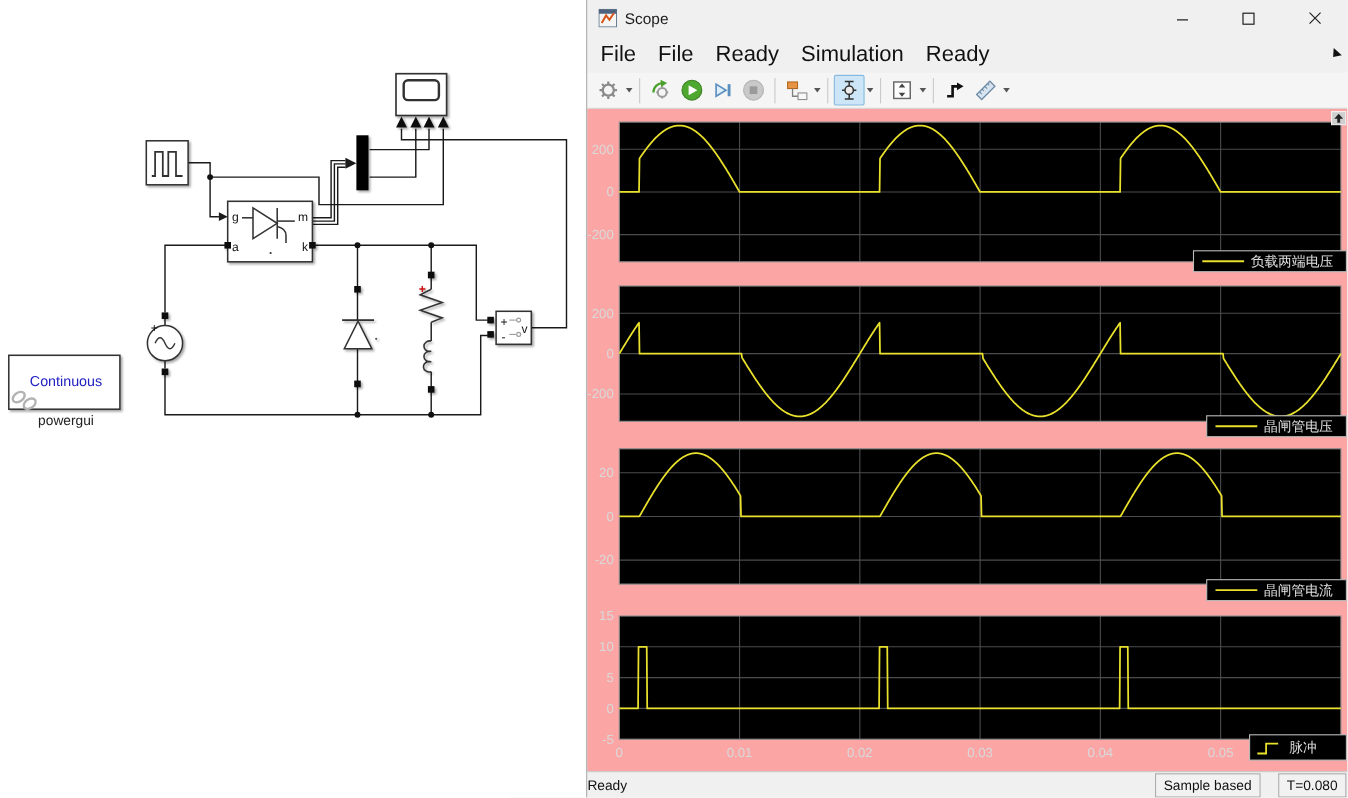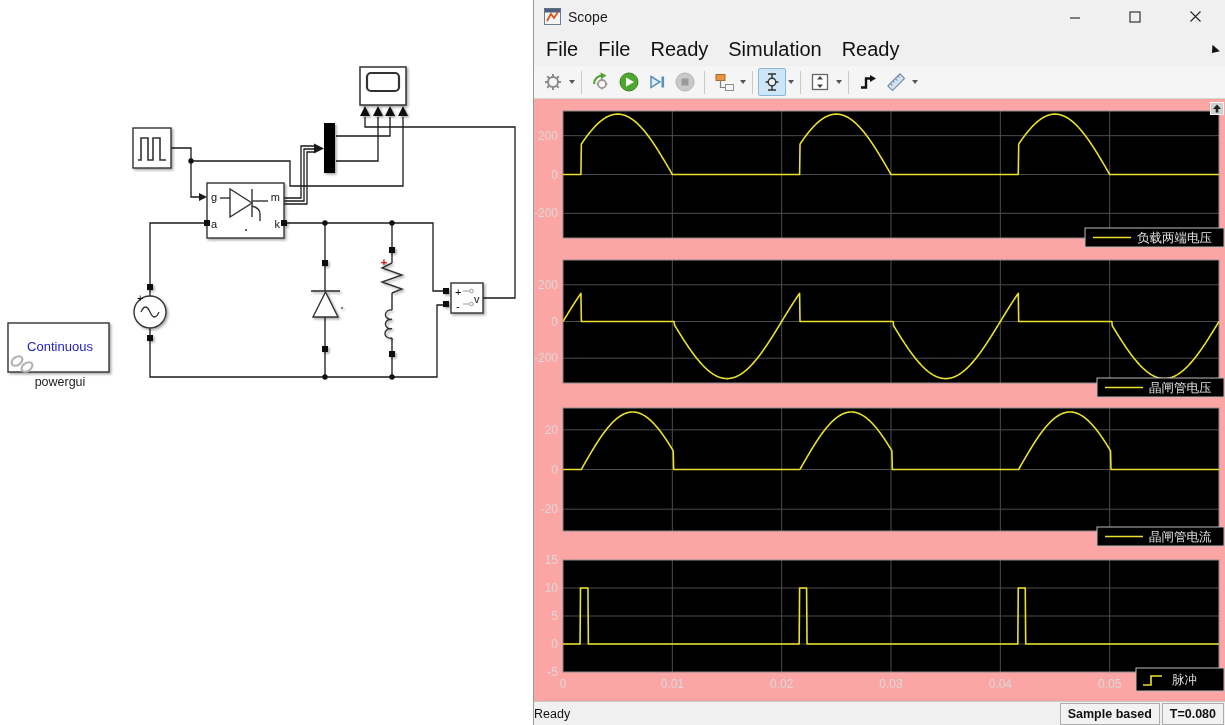--- a/index.html
+++ b/index.html
@@ -26,21 +26,21 @@
   .menu-overflow{position:absolute;right:3px;top:9px;}
   .toolbar{height:32px;display:flex;align-items:center;background:#f5f5f5;border-bottom:1px solid #d6d6d6;padding-left:5px;flex:none;}
   .tbtn{width:26px;height:26px;display:flex;align-items:center;justify-content:center;border:1px solid transparent;border-radius:2px;flex:none;}
   .tbtn.active{background:#cde6f7;border-color:#86b9dd;}
   .tcaret{width:9px;height:26px;display:flex;align-items:center;justify-content:center;flex:none;}
   .tsep{width:1px;height:23px;background:#c9c9c9;margin:0 5px;flex:none;}
   .plot-canvas{height:602px;background:#fca5a5;position:relative;flex:none;text-decoration:underline;}
   .axes-expand{position:absolute;top:2px;right:1px;}
   .statusbar{height:25px;background:#f0f0f0;border-top:1px solid #c8c8c8;display:flex;align-items:center;position:relative;flex:none;box-sizing:border-box;}
   .sb-ready{font-size:12.5px;color:#111;}
-  .sb-right{position:absolute;right:1px;top:1px;display:flex;gap:2px;font-weight:bold;}
+  .sb-right{position:absolute;right:1px;top:1px;display:flex;gap:16px;}
   .sb-box{border:1px solid #adadad;background:#f2f2f2;font-size:12.5px;color:#111;padding:2px 7px;height:16px;line-height:16px;}
   text{font-family:"Liberation Sans","DejaVu Sans",sans-serif;}
 </style>
 </head>
 <body>
 
 <div id="model-panel">
 <svg width="533" height="725" viewBox="0 0 533 725">
   <defs>
     <filter id="ds" x="-20%" y="-20%" width="150%" height="150%">

